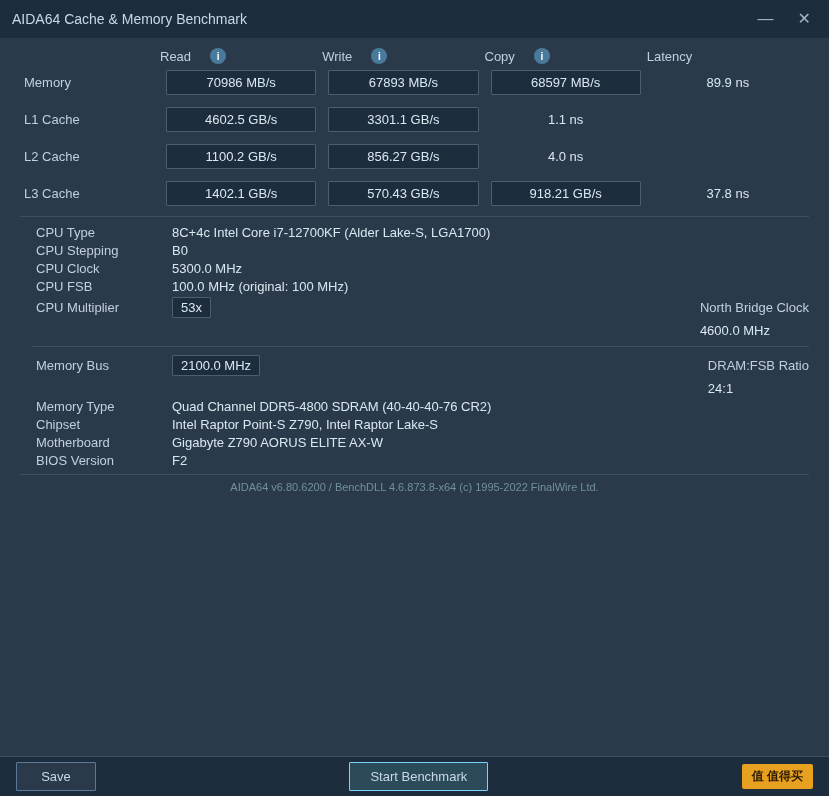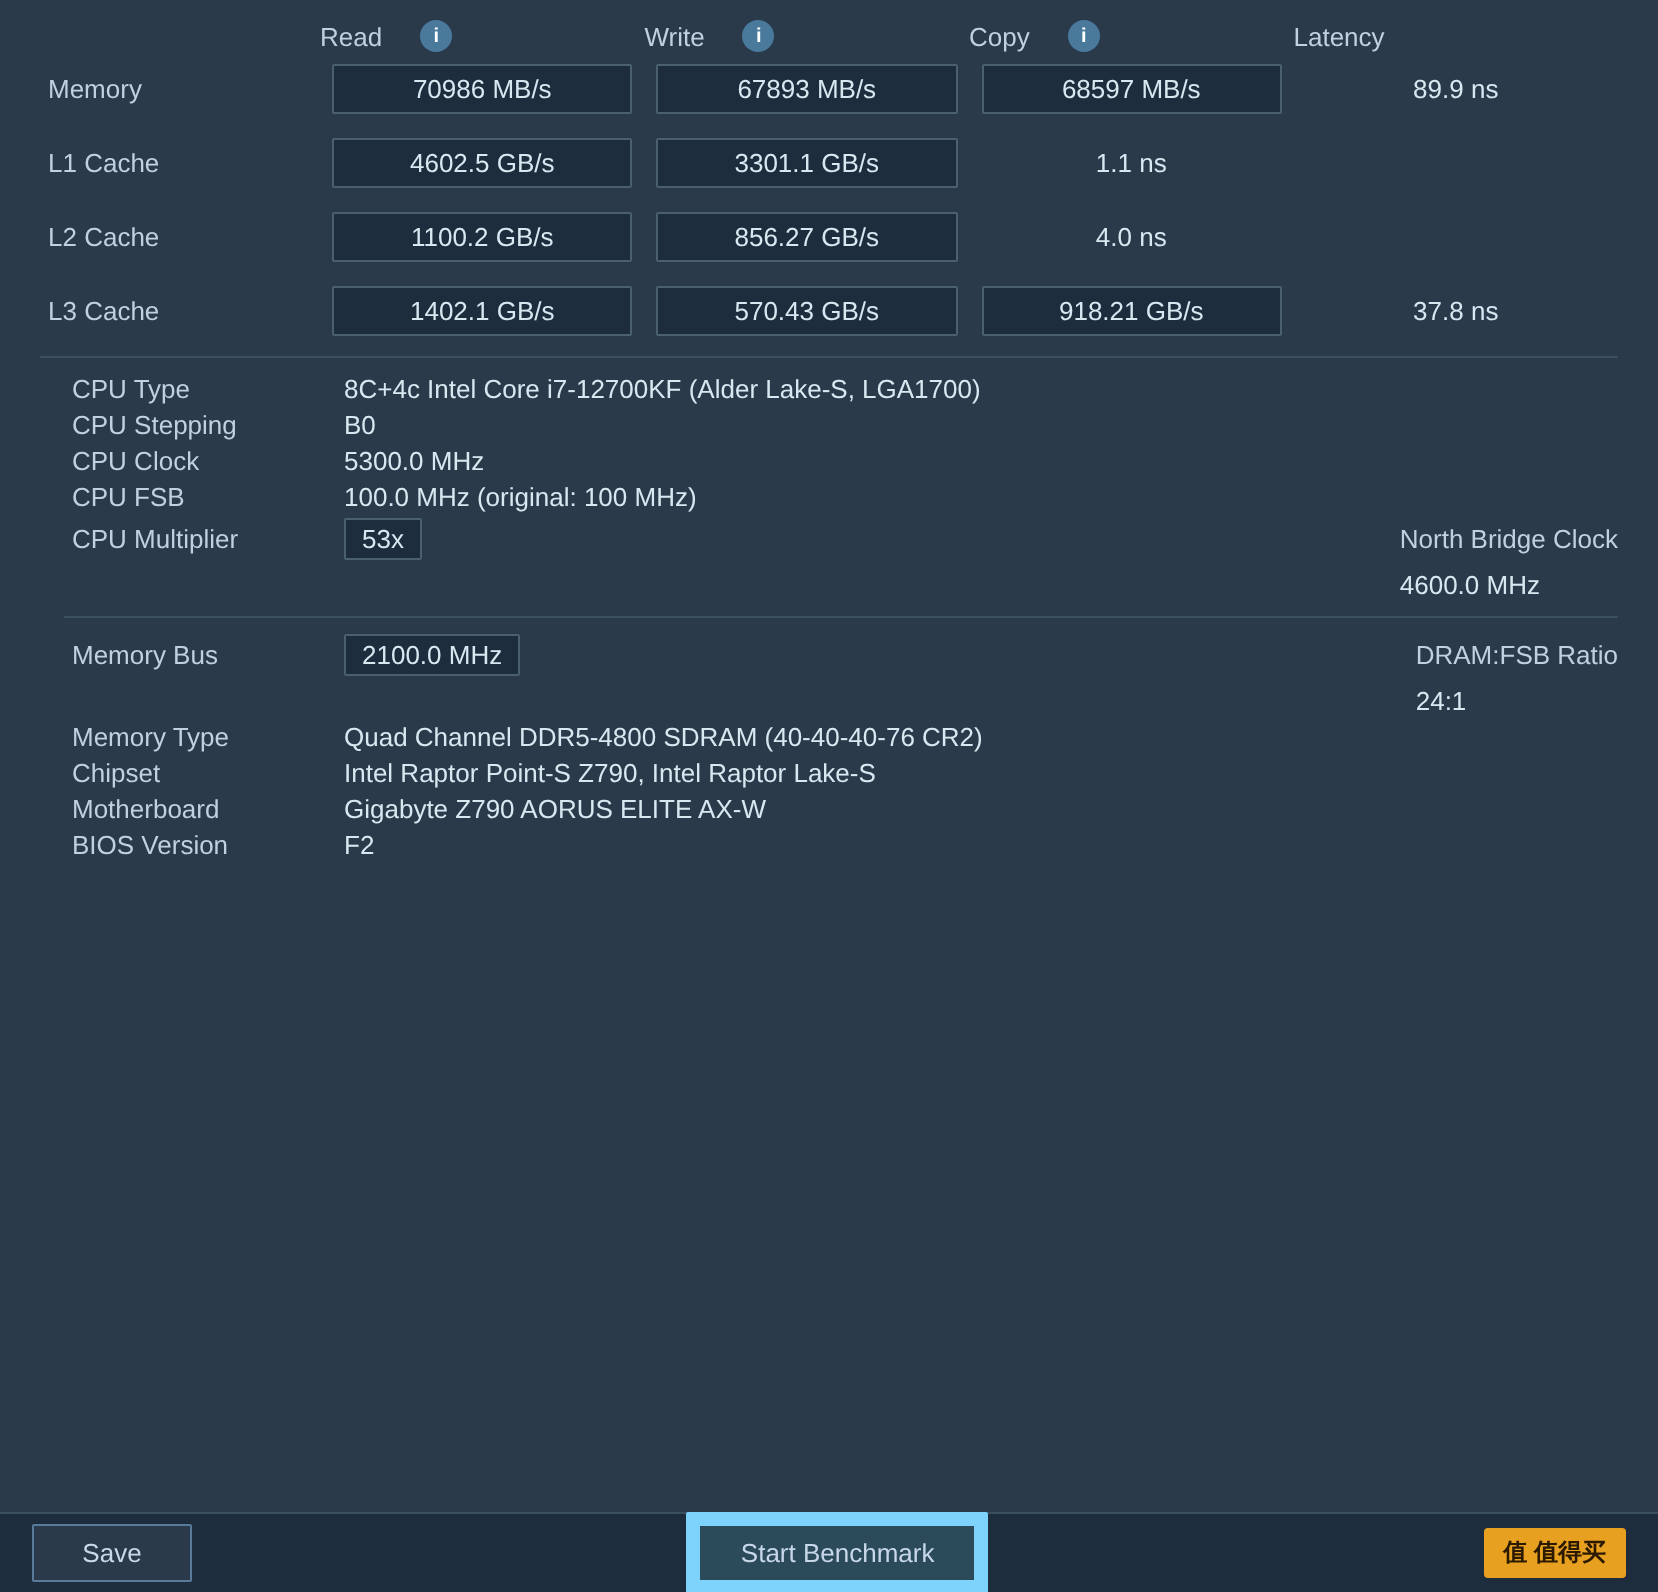--- a/index.html
+++ b/index.html
@@ -205,39 +205,46 @@
       border: 1px solid #5a7a9a;
       background: #2b3a4a;
       color: #c8d8e8;
       padding: 6px 20px;
       font-size: 13px;
       cursor: pointer;
       border-radius: 1px;
       min-width: 80px;
     }
     .btn-primary {
-      border: 7px solid #7dd3fc;
+      border: 1px solid #7dd3fc;
       background: #2b4a5a;
     }
     .spacer { flex: 1; }
     .watermark {
       background: #e8a020;
       color: #2b1a00;
       padding: 4px 10px;
       font-size: 12px;
       font-weight: bold;
       border-radius: 2px;
       cursor: pointer;
     }
   </style>
 </head>
 <body>
 
 <div class="window">
 
+  <div class="title-bar">
+    <span class="title-bar-title">AIDA64 Cache &amp; Memory Benchmark</span>
+    <div class="title-bar-controls">
+      <button class="title-btn">—</button>
+      <button class="title-btn">✕</button>
+    </div>
+  </div>
 
   <div class="content">
 
     <div class="header-row">
       <div></div>
       <div class="col-header">
         <span>Read</span>
         <span class="info-icon">i</span>
       </div>
       <div class="col-header">
@@ -345,20 +352,21 @@
         <span class="info-value">Gigabyte Z790 AORUS ELITE AX-W</span>
       </div>
 
       <div class="info-row">
         <span class="info-label">BIOS Version</span>
         <span class="info-value">F2</span>
       </div>
 
     </div>
 
+    <div class="footer-text">AIDA64 v6.80.6200 / BenchDLL 4.6.873.8-x64  (c) 1995-2022 FinalWire Ltd.</div>
 
   </div>
 
   <div class="bottom-bar">
     <div class="bottom-bar-inner">
       <button class="btn">Save</button>
       <div class="spacer"></div>
       <button class="btn btn-primary">Start Benchmark</button>
       <div class="spacer"></div>
       <span class="watermark">

